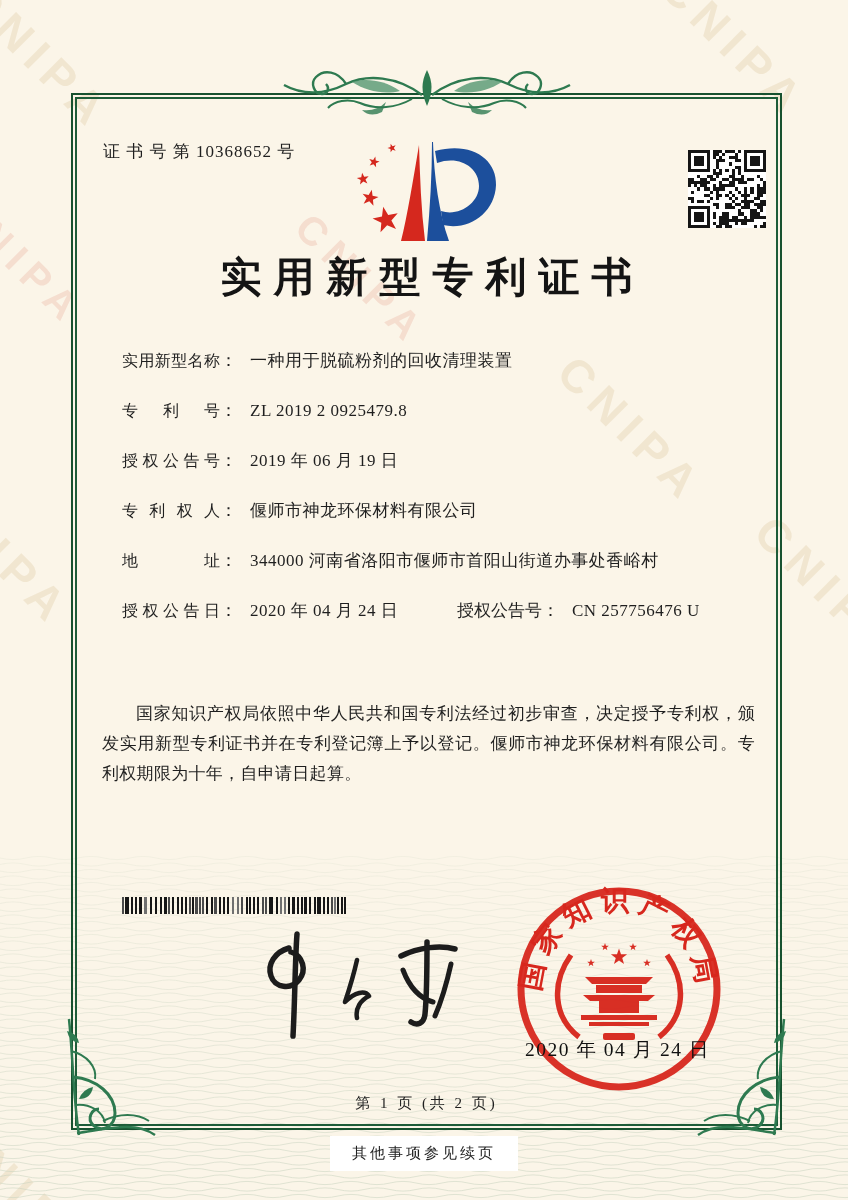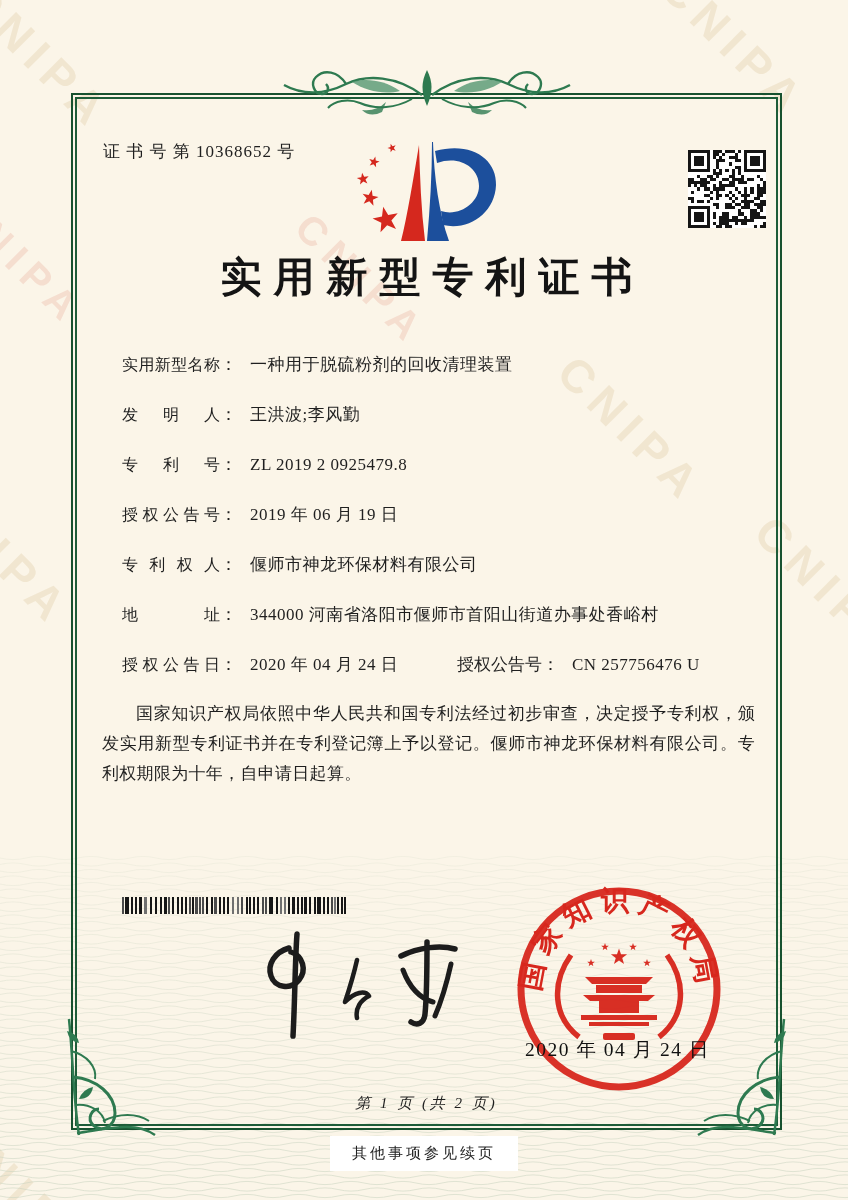--- a/index.html
+++ b/index.html
@@ -18,38 +18,38 @@
   .top-ornament{position:absolute;left:50%;top:-31px;transform:translateX(-50%);}
   .fl{position:absolute;bottom:-14px;}
   .fl-bl{left:-10px;}
   .fl-br{right:-10px;}
   .cert-no{position:absolute;left:30px;top:45px;font-size:17px;letter-spacing:1px;}
   .logo{position:absolute;left:282px;top:42px;}
   .qr{position:absolute;right:14px;top:55px;width:78px;height:78px;background:#fff;}
   .title{position:absolute;left:0;right:0;top:155px;text-align:center;font-size:41px;font-weight:bold;
          letter-spacing:12px;text-indent:12px;color:#141414;}
   .fields{position:absolute;left:49px;top:256px;right:28px;font-size:17px;}
-  .frow{position:relative;height:50px;line-height:28px;}
+  .frow{position:relative;height:50px;line-height:20px;}
   .flabel{display:inline-block;width:98px;font-size:16px;text-align:justify;text-align-last:justify;
           vertical-align:top;}
   .fcolon{display:inline-block;vertical-align:top;}
   .fvalue{margin-left:13px;letter-spacing:.5px;}
   .grant2{position:absolute;left:335px;top:0;}
   .paras{position:absolute;left:29px;top:604px;width:653px;font-size:17px;line-height:30px;
          text-align:justify;letter-spacing:.3px;}
   .paras p{margin:0;text-indent:2em;}
   .barcode{position:absolute;left:49px;top:802px;width:226px;height:17px;display:flex;align-items:stretch;}
   .barcode i{display:block;height:100%;}
   .officer{position:absolute;left:49px;top:872px;font-size:19px;}
   .officer div{line-height:33px;letter-spacing:2px;}
   .sig{position:absolute;left:170px;top:833px;z-index:4;}
   .seal{position:absolute;left:440px;top:788px;z-index:4;}
   .seal-date{position:absolute;left:452px;top:941px;font-size:19.5px;letter-spacing:1.5px;z-index:5;
              color:#111;}
-  .pageinfo{position:absolute;left:0;right:0;top:999px;text-align:center;font-size:15px;letter-spacing:3px;font-style:italic;}
+  .pageinfo{position:absolute;left:0;right:0;top:999px;text-align:center;font-size:15px;letter-spacing:3px;}
   .cont-note{position:absolute;left:50%;top:1136px;transform:translateX(-50%);background:#ffffff;
              padding:8px 22px;font-size:15px;letter-spacing:3px;z-index:3;white-space:nowrap;}
 </style>
 </head>
 <body>
 
 <div class="page">
 
   <div class="wm" style="left:-8px;top:-28px;">CNIPA</div>
   <div class="wm" style="left:688px;top:-40px;">CNIPA</div>
@@ -389,23 +389,20 @@
         </svg>
     </div>
 
     <div class="title">实用新型专利证书</div>
 
     <div class="fields">
       <div class="frow">
         <span class="flabel">实用新型名称</span><span class="fcolon">：</span><span class="fvalue">一种用于脱硫粉剂的回收清理装置</span>
       </div>
       <div class="frow">
-        <span class="flabel">发明人</span><span class="fcolon">：</span><span class="fvalue">王洪波;李风勤</span>
-      </div>
-      <div class="frow">
         <span class="flabel">专利号</span><span class="fcolon">：</span><span class="fvalue">ZL 2019 2 0925479.8</span>
       </div>
       <div class="frow">
         <span class="flabel">授权公告号</span><span class="fcolon">：</span><span class="fvalue">2019 年 06 月 19 日</span>
       </div>
       <div class="frow">
         <span class="flabel">专利权人</span><span class="fcolon">：</span><span class="fvalue">偃师市神龙环保材料有限公司</span>
       </div>
       <div class="frow">
         <span class="flabel">地址</span><span class="fcolon">：</span><span class="fvalue">344000 河南省洛阳市偃师市首阳山街道办事处香峪村</span>

